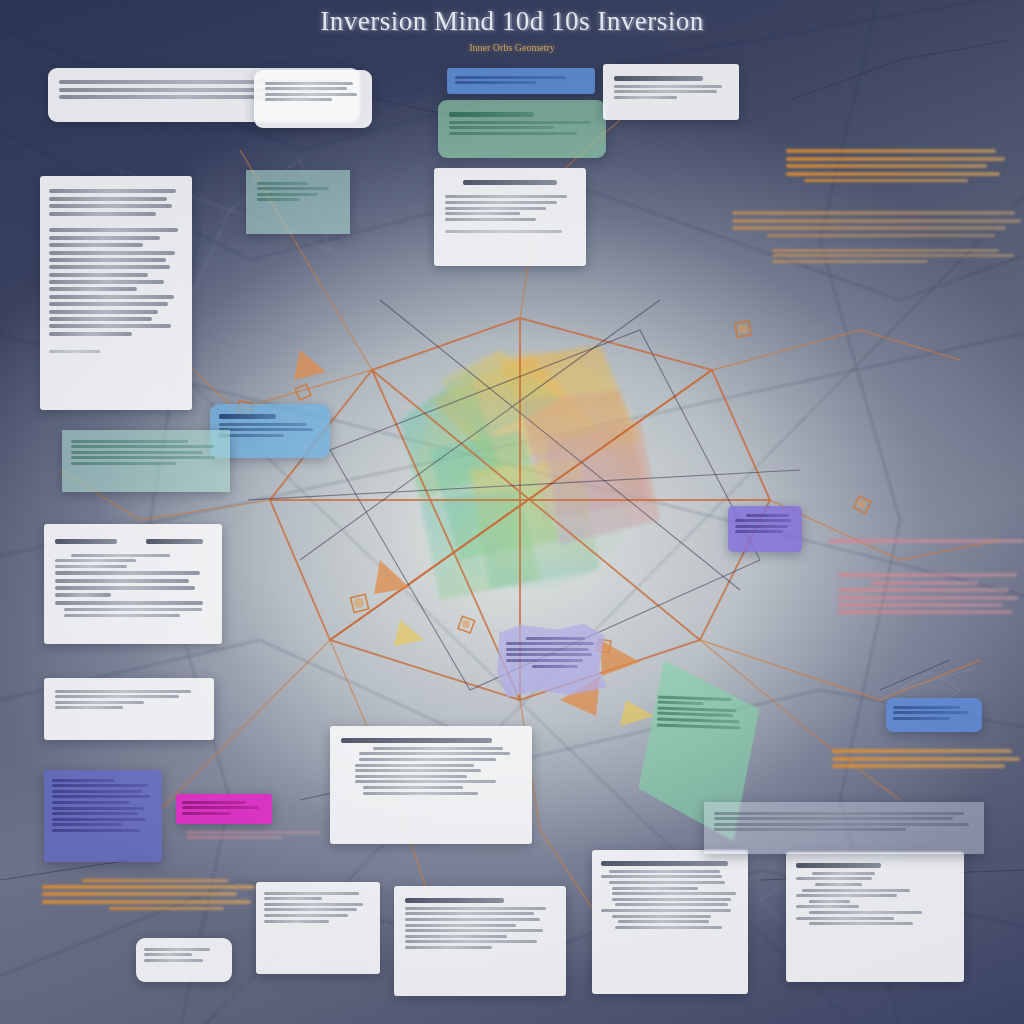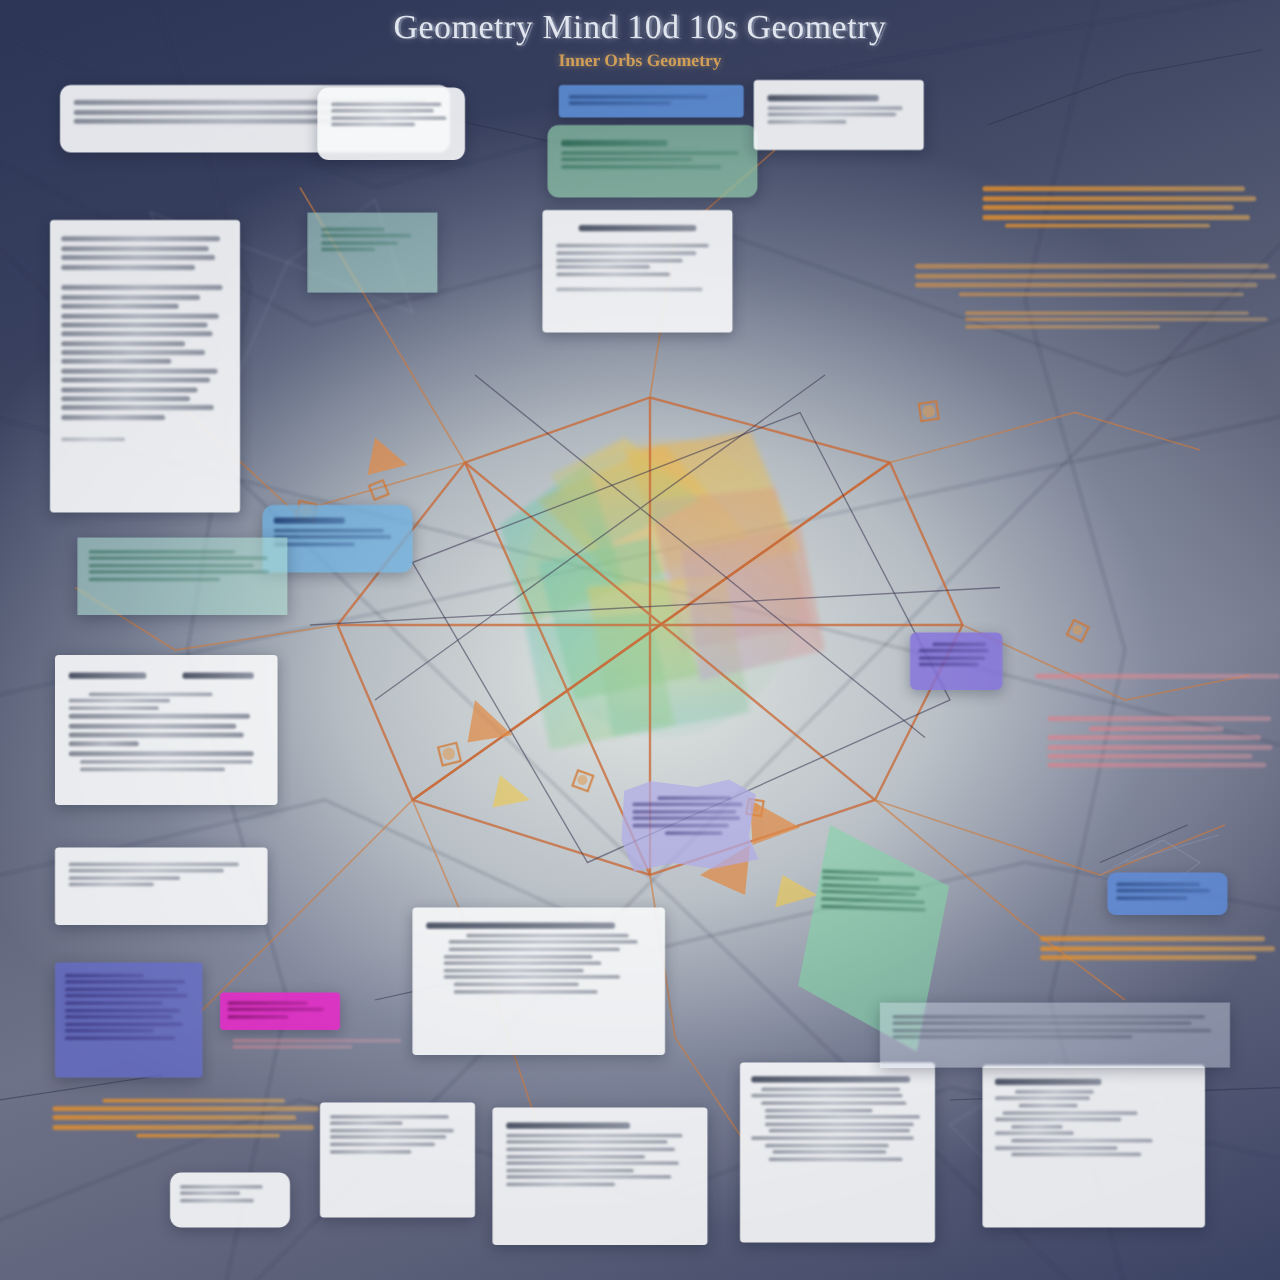--- a/index.html
+++ b/index.html
@@ -55,22 +55,22 @@
   .poly-lav{position:absolute;background:rgba(176,172,232,0.72);
      clip-path:polygon(3% 14%,22% 4%,55% 10%,78% 2%,97% 18%,92% 62%,99% 86%,66% 96%,38% 90%,10% 99%,1% 66%);}
   .poly-green-b{position:absolute;background:rgba(132,212,168,0.62);
      clip-path:polygon(18% 6%,100% 30%,82% 100%,0% 74%);}
 
   
   #title-wrap{position:absolute;left:0;top:6px;width:1024px;text-align:center;}
   #title{font-size:27px;letter-spacing:.5px;color:rgba(236,240,248,.93);
          text-shadow:0 0 6px rgba(255,255,255,.45),2px 1px 0 rgba(120,132,160,.55);
          filter:blur(.35px);}
-  #subtitle{margin-top:5px;font-size:14px;color:rgba(226,168,88,.88);
-         text-shadow:0 0 5px rgba(240,200,130,.5);filter:blur(.5px);font-weight:bold;}
+  #subtitle{margin-top:5px;font-size:10px;color:rgba(226,168,88,.88);
+         text-shadow:0 0 5px rgba(240,200,130,.5);filter:blur(.5px);}
 </style>
 </head>
 <body>
 
 <div id="stage">
 
   <svg class="svg-layer" viewBox="0 0 1024 1024">
     <defs>
       <linearGradient id="g1" x1="0" y1="0" x2="1" y2="1">
         <stop offset="0" stop-color="#f4a73a" stop-opacity=".55"></stop>
@@ -192,21 +192,21 @@
       <path d="M760 880 L1024 870"></path>
       <path d="M0 880 L130 860"></path>
     </g>
     <g stroke="#9aa6c0" stroke-opacity=".35" stroke-width=".9" fill="none">
       <path d="M880 700 L930 672 L960 690 L930 712 Z"></path>
       <path d="M900 690 L975 668"></path>
     </g>
   </svg>
 
   <div id="title-wrap">
-    <div id="title">Geometry Mind 10d 10s Geometry</div>
+    <div id="title">Inversion Mind 10d 10s Inversion</div>
     <div id="subtitle">Inner Orbs Geometry</div>
   </div>
 
   <div class="card round" style="left:48px;top:68px;width:312px;height:54px;">
     <div class="ln" style="width:97%"></div>
       <div class="ln" style="width:93%"></div>
       <div class="ln" style="width:86%"></div>
   </div>
 
   <div class="card round" style="left:254px;top:70px;width:118px;height:58px;">

